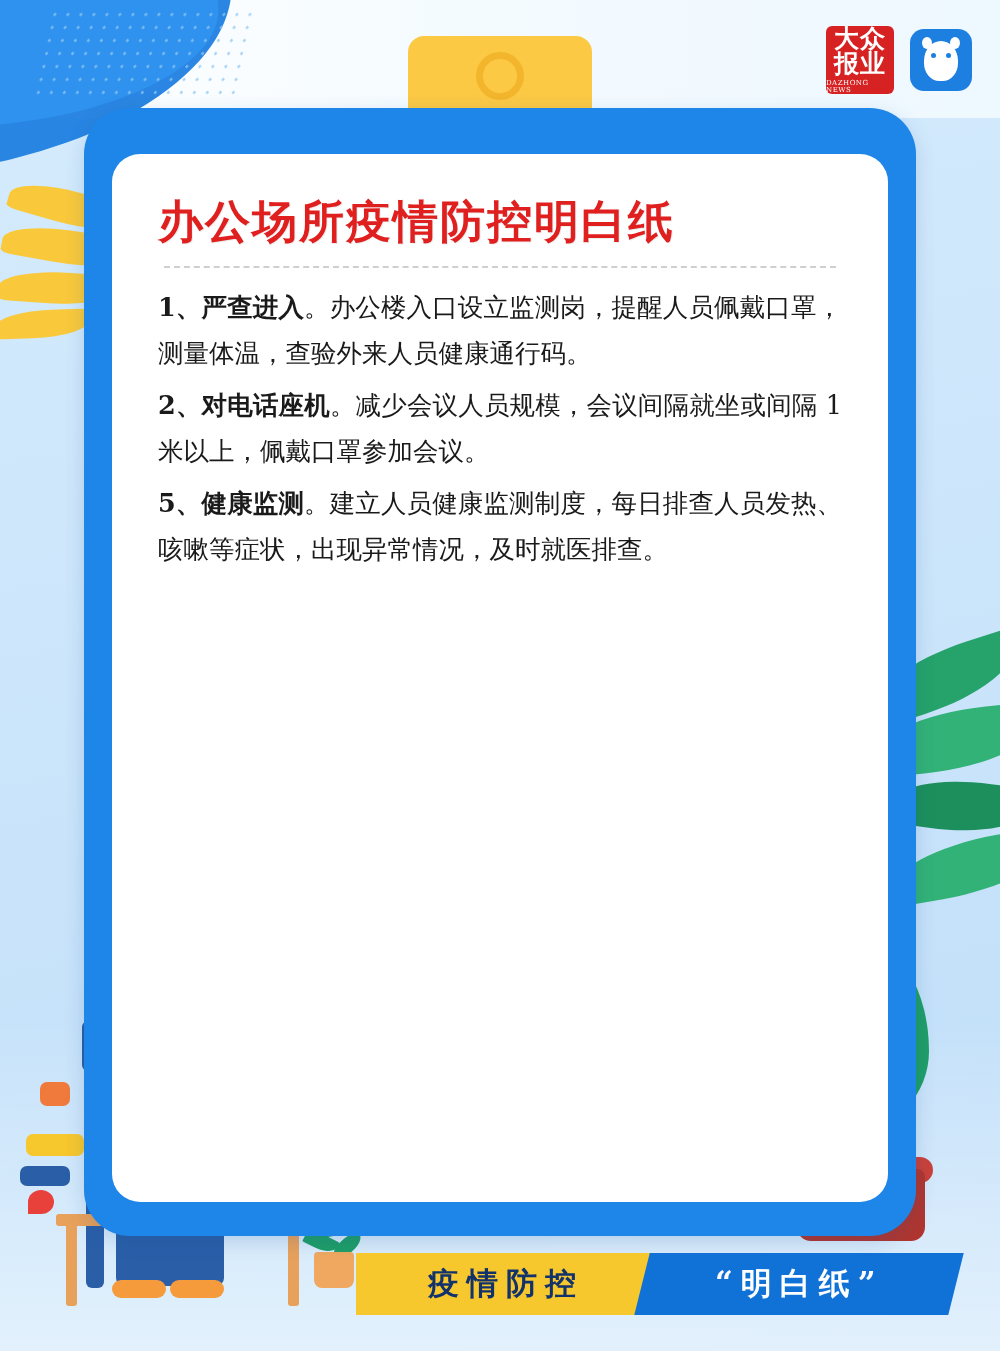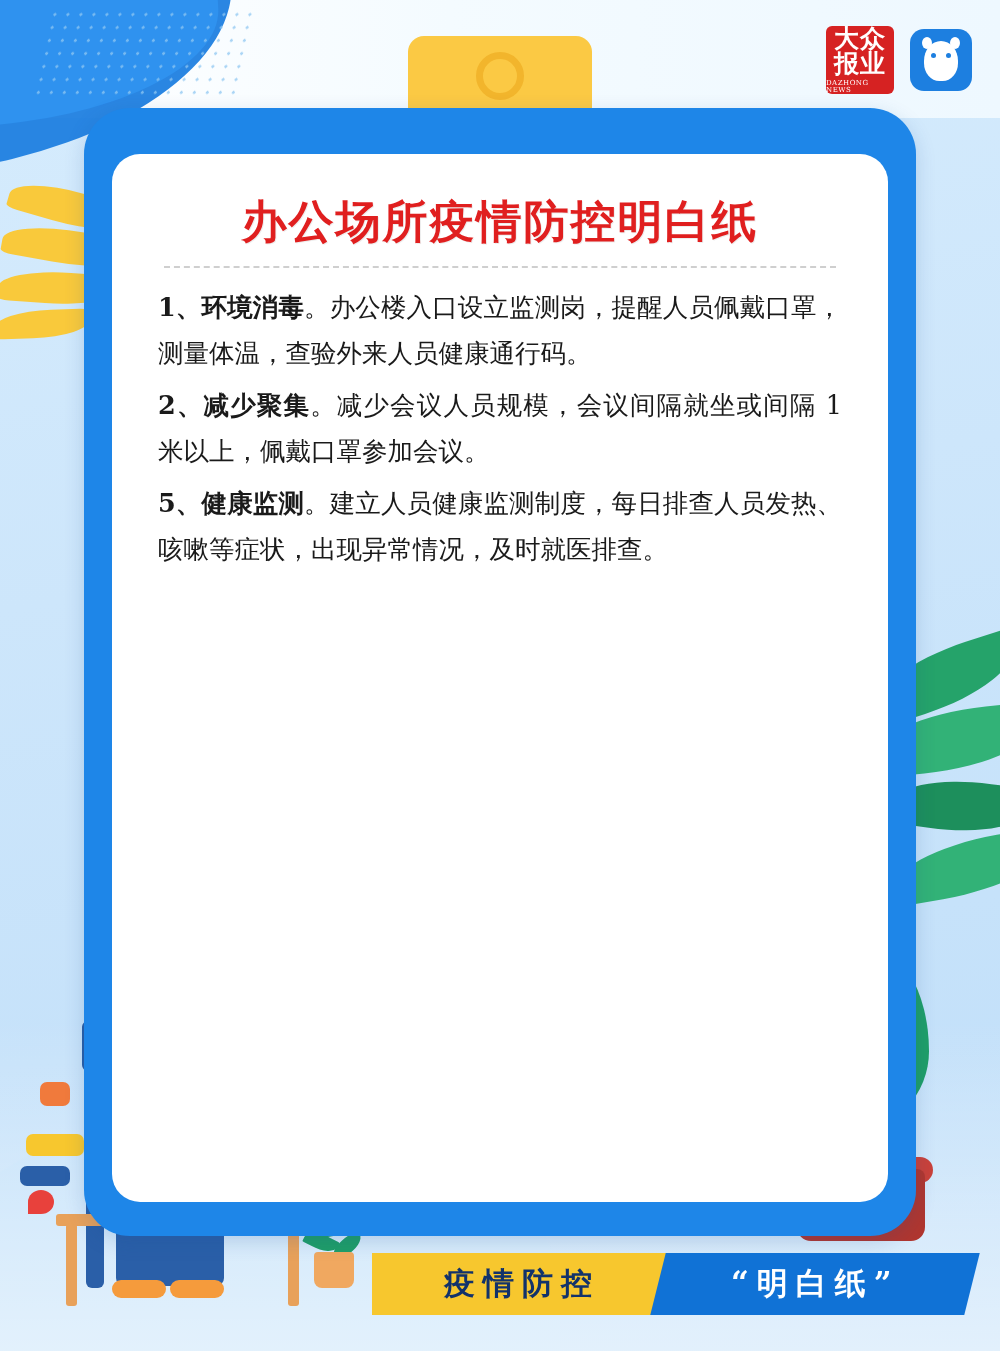--- a/index.html
+++ b/index.html
@@ -111,21 +111,21 @@
   }
   .paper{
     position:absolute;left:28px;top:46px;right:28px;bottom:34px;
     background:#ffffff;border-radius:28px;
     padding:34px 46px 20px 46px;
     box-sizing:border-box;
     overflow:hidden;
   }
 
   .title{
-    margin:0;padding:4px 0 14px 0;text-align:center;
+    margin:0;padding:4px 0 14px 0;
     font-family:"DejaVu Serif","Liberation Serif",serif;
     font-weight:bold;font-size:45px;letter-spacing:2px;
     color:#e01f1f;
     text-shadow:1px 1px 0 rgba(0,0,0,.07);
   }
   .divider{
     border:0;border-top:2px dashed #cfcfcf;margin:0 6px 16px 6px;
   }
 
   .items{margin:0;padding:0;list-style:none;}
@@ -135,21 +135,21 @@
     line-height:46px;
     color:#1a1a1a;
     margin:0 0 6px 0;
     text-align:justify;
     text-indent:0;
   }
   .item .lead{font-weight:bold;}
 
   
   .banner{
-    position:absolute;left:372px;bottom:24px;width:600px;height:74px;
+    position:absolute;left:356px;bottom:24px;width:600px;height:74px;
   }
   .banner-yellow{
     position:absolute;left:0;top:0;width:300px;height:62px;
     background:#f7c72e;
     clip-path:polygon(0 0,100% 0,100% 100%,0 100%);
     display:flex;align-items:center;justify-content:center;
   }
   .banner-blue{
     position:absolute;left:286px;top:0;width:314px;height:62px;
     background:#1072d6;
@@ -281,24 +281,24 @@
 <div class="clip">
   <div class="clip-ring"></div>
 </div>
 
 <div class="board">
   <div class="paper">
     <h1 class="title">办公场所疫情防控明白纸</h1>
     <hr class="divider">
     <ul class="items">
       <li class="item">
-        <span class="lead">1、</span><span class="lead">环境消毒</span><span>。办公楼入口设立监测岗，提醒人员佩戴口罩，测量体温，查验外来人员健康通行码。</span>
+        <span class="lead">1、</span><span class="lead">严查进入</span><span>。办公楼入口设立监测岗，提醒人员佩戴口罩，测量体温，查验外来人员健康通行码。</span>
       </li>
       <li class="item">
-        <span class="lead">2、</span><span class="lead">减少聚集</span><span>。减少会议人员规模，会议间隔就坐或间隔 1 米以上，佩戴口罩参加会议。</span>
+        <span class="lead">2、</span><span class="lead">对电话座机</span><span>。减少会议人员规模，会议间隔就坐或间隔 1 米以上，佩戴口罩参加会议。</span>
       </li>
       <li class="item">
         <span class="lead">5、</span><span class="lead">健康监测</span><span>。建立人员健康监测制度，每日排查人员发热、咳嗽等症状，出现异常情况，及时就医排查。</span>
       </li>
     </ul>
   </div>
 </div>
 
 <div class="banner">
   <div class="banner-yellow">

